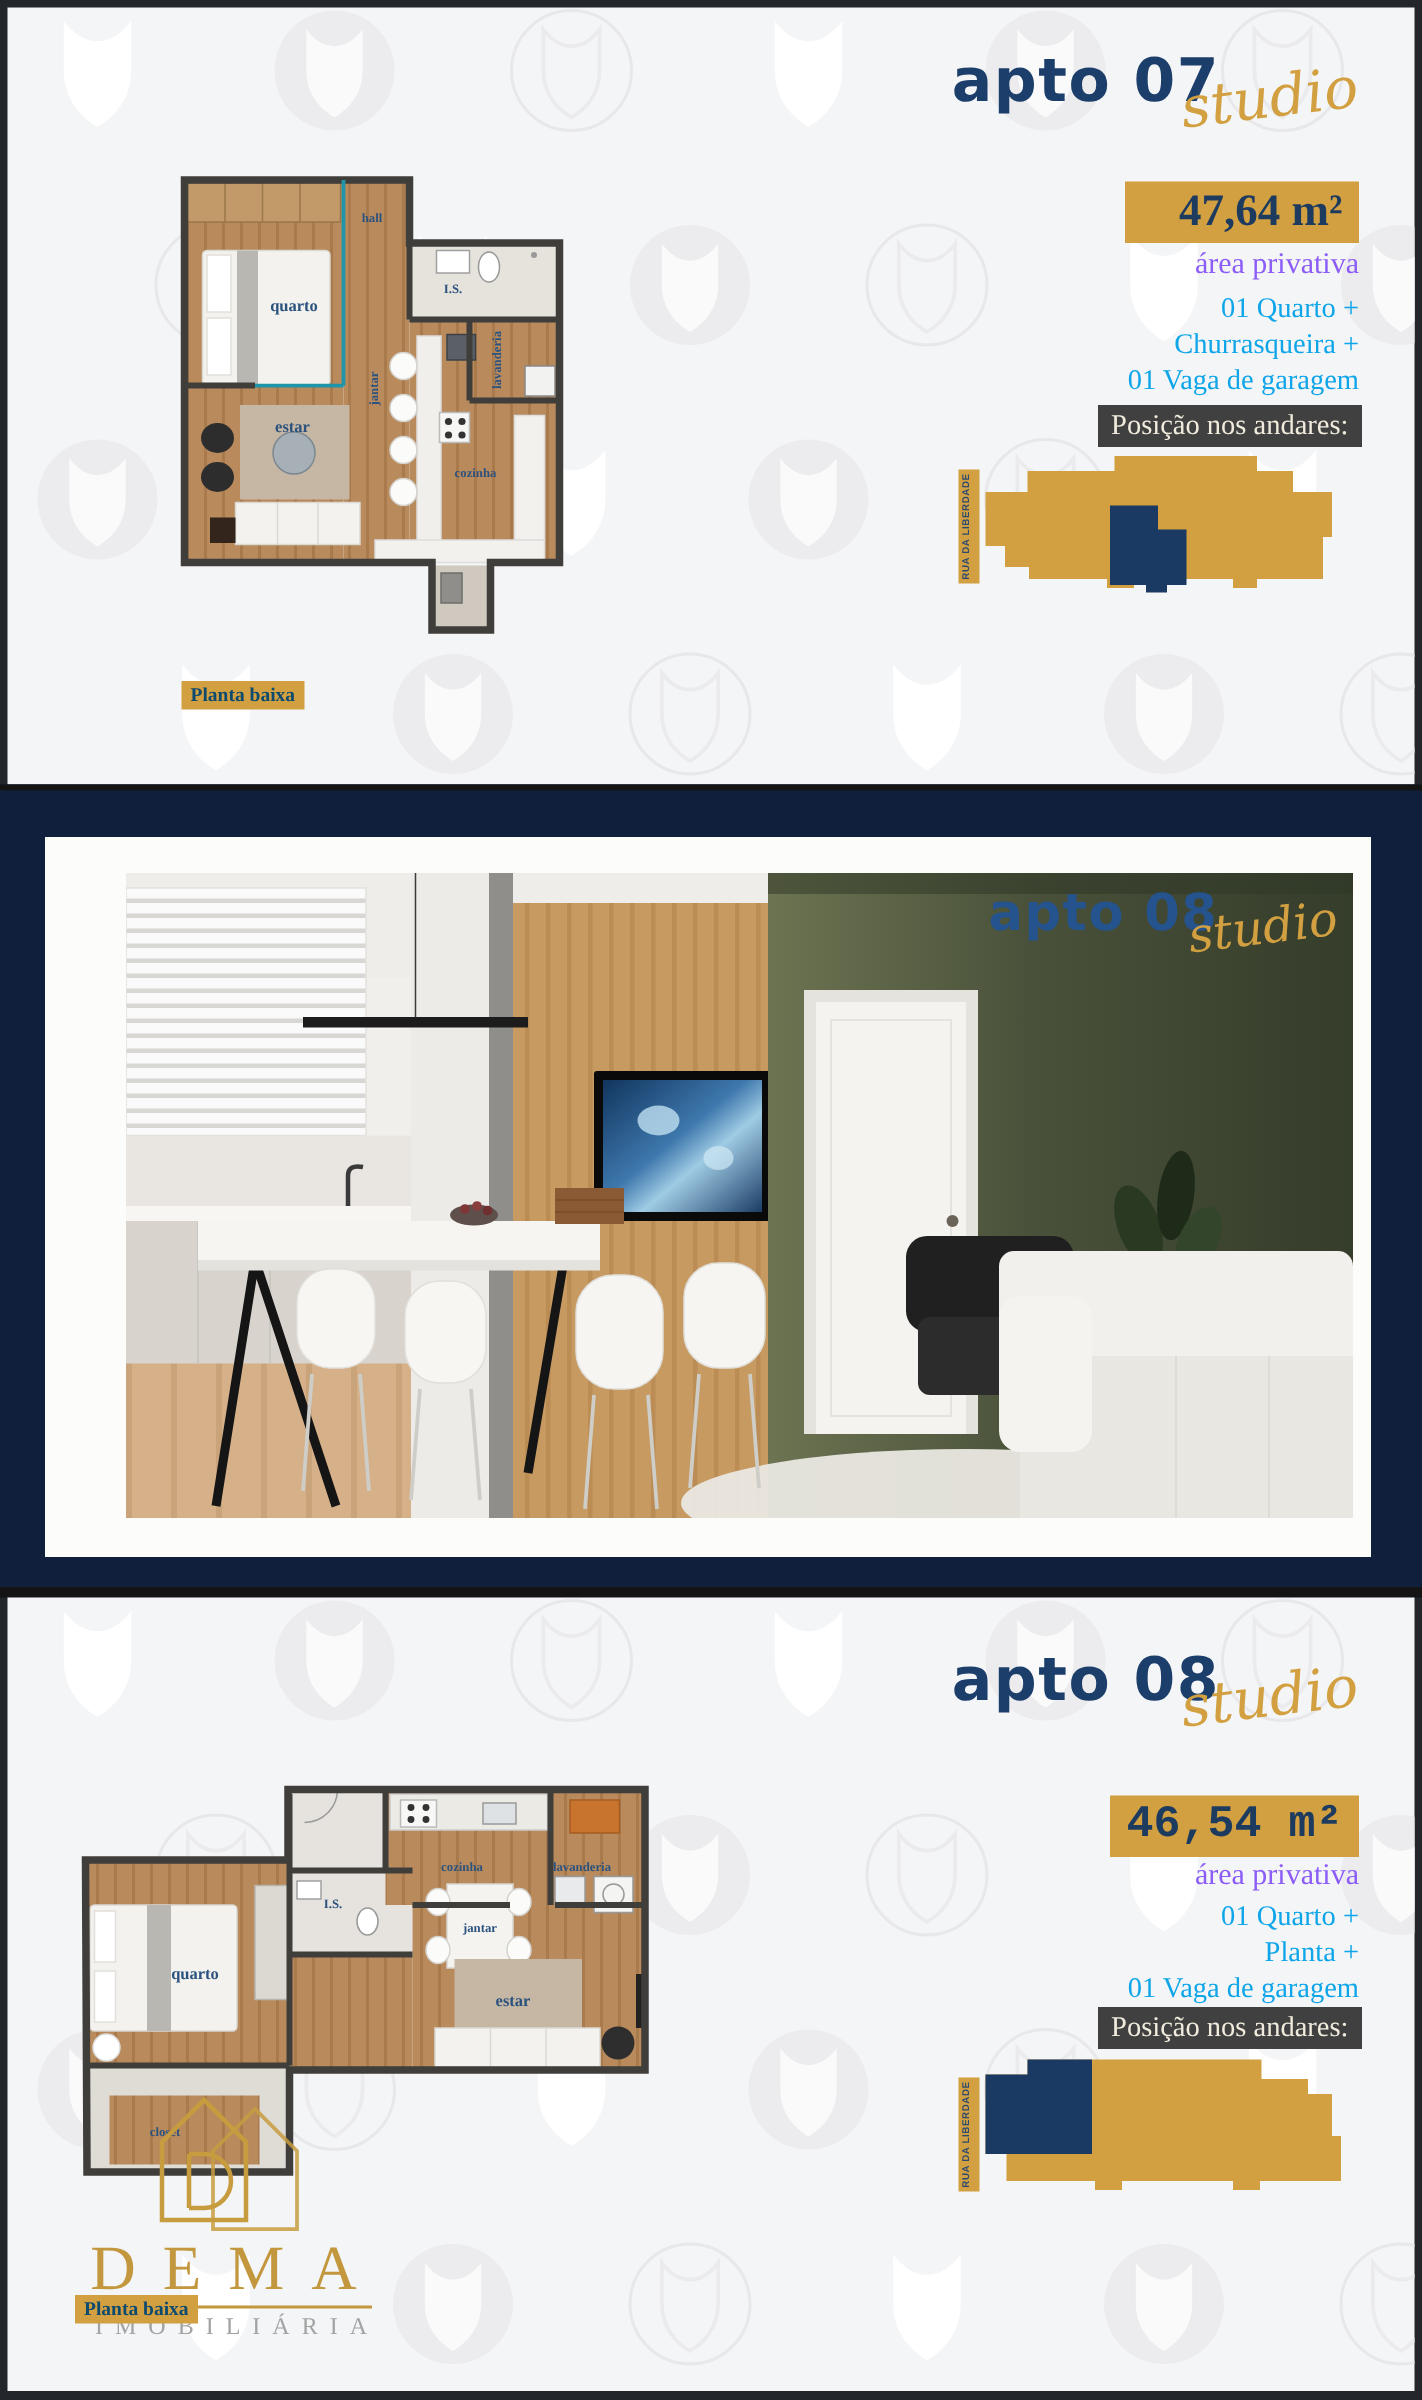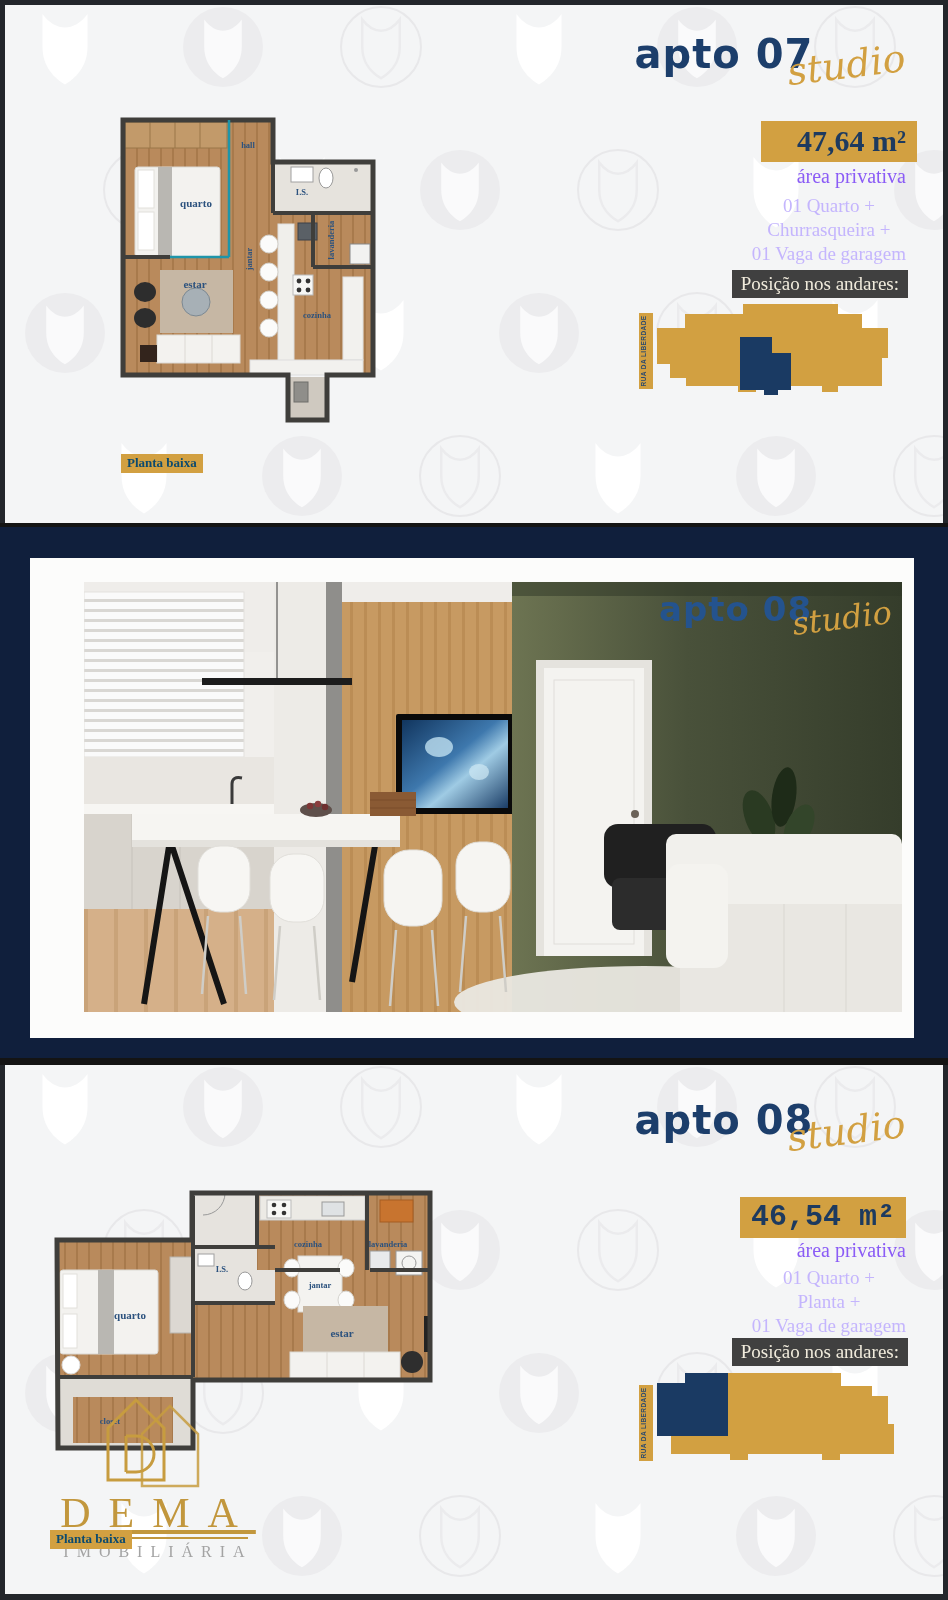--- a/index.html
+++ b/index.html
@@ -14,21 +14,21 @@
 
   .title-row{display:flex;align-items:flex-start;justify-content:flex-end;white-space:nowrap;}
   .apto{font:700 40px/1 "DejaVu Sans",sans-serif;color:#1c3e6b;letter-spacing:1px;}
   .script{display:inline-block;font:italic 400 38px/1 "DejaVu Serif",serif;color:#d2a041;
           margin-left:-26px;position:relative;top:12px;transform:rotate(-7deg);}
   .sm .apto{font-size:34px;color:#24538e;}
   .sm .script{font-size:32px;margin-left:-20px;top:10px;}
 
   .area-badge{background:#d2a041;color:#1d3a5f;font:700 30px/1.15 "Liberation Serif",serif;padding:3px 11px;}
   .caption{font:400 20px/1.1 "Liberation Serif",serif;color:#8b5cf6;}
-  .features{font:400 19px/24px "Liberation Serif",serif;color:#c4b5fd;text-align:center;}
+  .features{font:400 19px/24px "Liberation Serif",serif;color:#0ea5e9;text-align:right;}
   .poslabel{background:#404040;color:#f0ebdc;font:400 19px/1.35 "Liberation Serif",serif;padding:1px 9px;}
   .goldtag{background:#d2a041;color:#0c4a6e;font:700 13px/1.3 "Liberation Serif",serif;padding:1px 6px;}
 
   .brand-name{font:400 42px/1 "Liberation Serif",serif;color:#c2973d;letter-spacing:18px;text-align:center;}
   .brand-tag{font:400 16px/1 "Liberation Serif",serif;color:#a3a3a3;letter-spacing:8px;text-align:center;}
   .brand-line{background:#c2973d;height:2px;}
 
   .room{font:700 11px "Liberation Serif",serif;fill:#2c527e;}
   .room-s{font:700 8.5px "Liberation Serif",serif;fill:#2c527e;}
   .street-t{font:700 6.5px "Liberation Sans",sans-serif;fill:#2b4a6e;letter-spacing:.4px;}
@@ -128,21 +128,21 @@
         <circle r="40" fill="none" stroke="#e8e8ea" stroke-width="2"></circle>
         <path d="M-15,-22 C-6,-10 6,-10 15,-22 L15,0 C15,13 7,21 0,25 C-7,21 -15,13 -15,0 Z" fill="none" stroke="#ebebed" stroke-width="2" transform="scale(1.25)"></path>
       </svg>
     </div>
 
   <div class="abs title-row" style="right:42px;top:34px;">
     <span class="apto">apto 07</span>
     <span class="script">studio</span>
   </div>
 
-  <div class="abs area-badge" style="right:31px;top:121px;padding-left:36px;">47,64 m²</div>
+  <div class="abs area-badge" style="right:42px;top:121px;padding-left:36px;">47,64 m²</div>
   <div class="abs caption" style="right:42px;top:165px;">área privativa</div>
 
   <div class="abs features" style="right:42px;top:194px;">
     <div>01 Quarto +</div>
     <div>Churrasqueira +</div>
     <div>01 Vaga de garagem</div>
   </div>
 
   <div class="abs poslabel" style="right:40px;top:270px;">Posição nos andares:</div>
 
@@ -488,19 +488,19 @@
     <text class="room-s" x="348" y="91" text-anchor="middle">lavanderia</text>
     <text class="room-s" x="280" y="132" text-anchor="middle">jantar</text>
     <text class="room" x="302" y="181" text-anchor="middle">estar</text>
   </svg>
 
   <svg class="abs" style="left:100px;top:1388px;z-index:2;" width="110" height="100" viewBox="0 0 110 100">
     <path d="M8,40 L36,12 L64,40 V92 H8 Z" fill="none" stroke="#c79c3f" stroke-width="3"></path>
     <path d="M26,48 V84 M26,48 h10 a18,18 0 0 1 0,36 h-10" fill="none" stroke="#c79c3f" stroke-width="3"></path>
     <path d="M42,46 L70,18 L98,46 V98 H42 Z" fill="none" stroke="#c79c3f" stroke-width="2.5" opacity="0.85"></path>
   </svg>
-  <div class="abs brand-name" style="left:27px;top:1492px;width:262px;z-index:2;text-decoration:underline;">DEMA</div>
+  <div class="abs brand-name" style="left:27px;top:1492px;width:262px;z-index:2;">DEMA</div>
   <div class="abs brand-line" style="left:130px;top:1537px;width:118px;z-index:2;"></div>
   <div class="abs brand-tag" style="left:40px;top:1544px;width:236px;z-index:2;">IMOBILIÁRIA</div>
 
   <div class="abs goldtag" style="left:50px;top:1530px;z-index:3;">Planta baixa</div>
 
 </div>
 
 </body></html>

